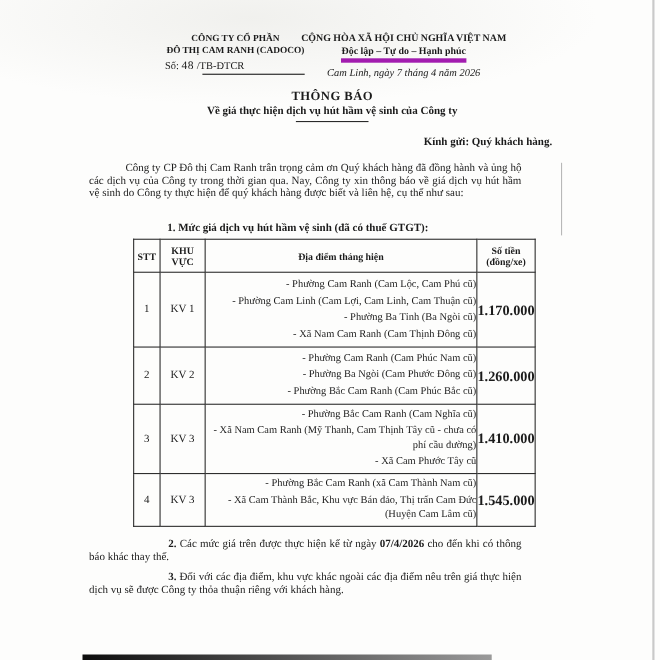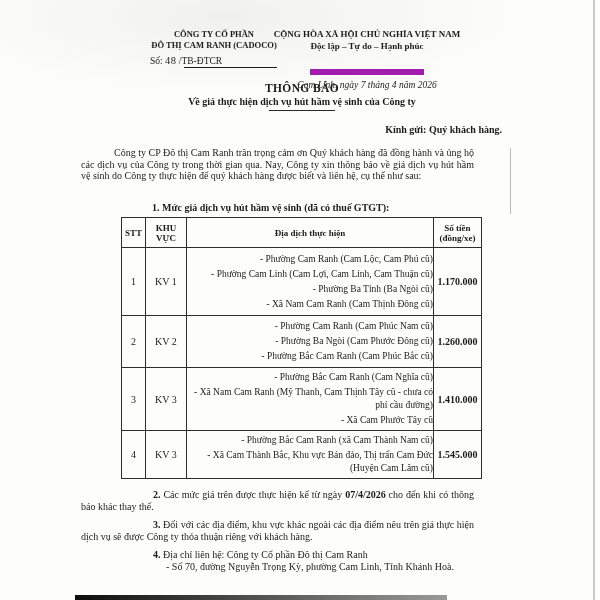--- a/index.html
+++ b/index.html
@@ -18,21 +18,21 @@
   }
   .bold{font-weight:bold;}
   
   .hdr-left{position:absolute;top:29px;left:148px;width:132px;text-align:center;
     font-size:8.5px;font-weight:bold;line-height:11px;}
   .hdr-left .underlined{border-bottom:1px solid #1b1b1b;padding-bottom:17px;}
   .doc-number{font-weight:normal;font-size:9.5px;margin-top:4px;position:relative;left:-28px;}
   .doc-number .hand{font-size:10.5px;letter-spacing:0.5px;}
   .hdr-right{position:absolute;top:29px;left:270px;width:194px;text-align:center;
     font-size:9px;font-weight:bold;line-height:11px;}
-  .hdr-right .motto{display:inline-block;border-bottom:6px solid #a21caf;padding-bottom:17px;margin-top:1px;}
+  .hdr-right .motto{display:inline-block;border-bottom:4px solid #a21caf;padding-bottom:1px;margin-top:1px;}
   .hdr-right .place-date{font-weight:normal;font-style:italic;font-size:9.5px;margin-top:5px;}
   
   .title-block{position:absolute;top:82px;left:102px;width:400px;text-align:center;}
   .doc-title{font-size:11.5px;font-weight:bold;letter-spacing:0.4px;}
   .doc-subtitle{font-size:10px;font-weight:bold;margin-top:2px;}
   .subtitle-rule{width:66px;height:0;border-bottom:1px solid #2a2a2a;margin:3px auto 0;}
   .salutation{position:absolute;top:124px;left:102px;width:400px;text-align:right;
     font-size:10px;font-weight:bold;}
   
   .intro{position:absolute;top:147px;left:81px;width:393px;
@@ -41,21 +41,21 @@
   
   table.price{position:absolute;top:217px;left:121px;border-collapse:collapse;table-layout:fixed;}
   table.price td,table.price th{border:1px solid #2e2e2e;vertical-align:middle;padding:0;}
   col.c-stt{width:24px;} col.c-zone{width:41px;} col.c-loc{width:247px;} col.c-price{width:48px;}
   tr.hrow{height:30px;}
   th{font-size:9px;font-weight:bold;line-height:10px;text-align:center;}
   th .th-sub{font-weight:bold;}
   td.stt,td.zone{text-align:center;font-size:10px;}
   td.loc{padding:3px 3px 3px 9px;}
   td.loc div{font-size:9.5px;line-height:13px;margin:2px 0;text-align:right;}
-  td.price{text-align:center;font-size:10px;font-weight:bold;}
+  td.price{text-align:center;font-size:13px;font-weight:bold;}
   tr.r0{height:68px;} tr.r1{height:52px;} tr.r2{height:63px;} tr.r3{height:48px;}
   
   .point{position:absolute;left:81px;width:393px;font-size:10px;line-height:11.5px;
     text-align:justify;text-indent:72px;margin:0;}
   .p2{top:489px;} .p3{top:519px;}
   .p4{top:549px;text-align:left;}
   .p4 .line2{text-indent:85px;}
   
   .artifact-bar{position:absolute;left:75px;top:595px;width:372px;height:5px;
     background:linear-gradient(to right,#0d0d0d,#9a9a9a);}
@@ -94,21 +94,21 @@
     <colgroup>
         <col class="c-stt">
         <col class="c-zone">
         <col class="c-loc">
         <col class="c-price">
       </colgroup>
     <thead>
       <tr class="hrow">
         <th>STT</th>
         <th>KHU VỰC</th>
-        <th>Địa dịch thực hiện</th>
+        <th>Địa điểm tháng hiện</th>
         <th>
           <div class="th-sub">Số tiền</div>
           <div class="th-sub">(đồng/xe)</div>
         </th>
       </tr>
     </thead>
     <tbody>
       <tr class="r0">
         <td class="stt">1</td>
         <td class="zone">KV 1</td>
@@ -149,22 +149,18 @@
         </td>
         <td class="price">1.545.000</td>
       </tr>
     </tbody>
   </table>
 
   <p class="point p2"><span class="bold">2.</span><span> Các mức giá trên được thực hiện kể từ ngày </span><span class="bold">07/4/2026</span><span> cho đến khi có thông báo khác thay thế.</span></p>
 
   <p class="point p3"><span class="bold">3.</span><span> Đối với các địa điểm, khu vực khác ngoài các địa điểm nêu trên giá thực hiện dịch vụ sẽ được Công ty thỏa thuận riêng với khách hàng.</span></p>
 
-  <div class="point p4">
-    <div><span class="bold">4.</span><span> Địa chỉ liên hệ: Công ty Cổ phần Đô thị Cam Ranh</span></div>
-    <div class="line2">- Số 70, đường Nguyễn Trọng Kỳ, phường Cam Linh, Tỉnh Khánh Hoà.</div>
-  </div>
 
   <div class="artifact-bar"></div>
   <div class="edge-line-right"></div>
   <div class="edge-line-short"></div>
 
 </div>
 
 </body></html>

